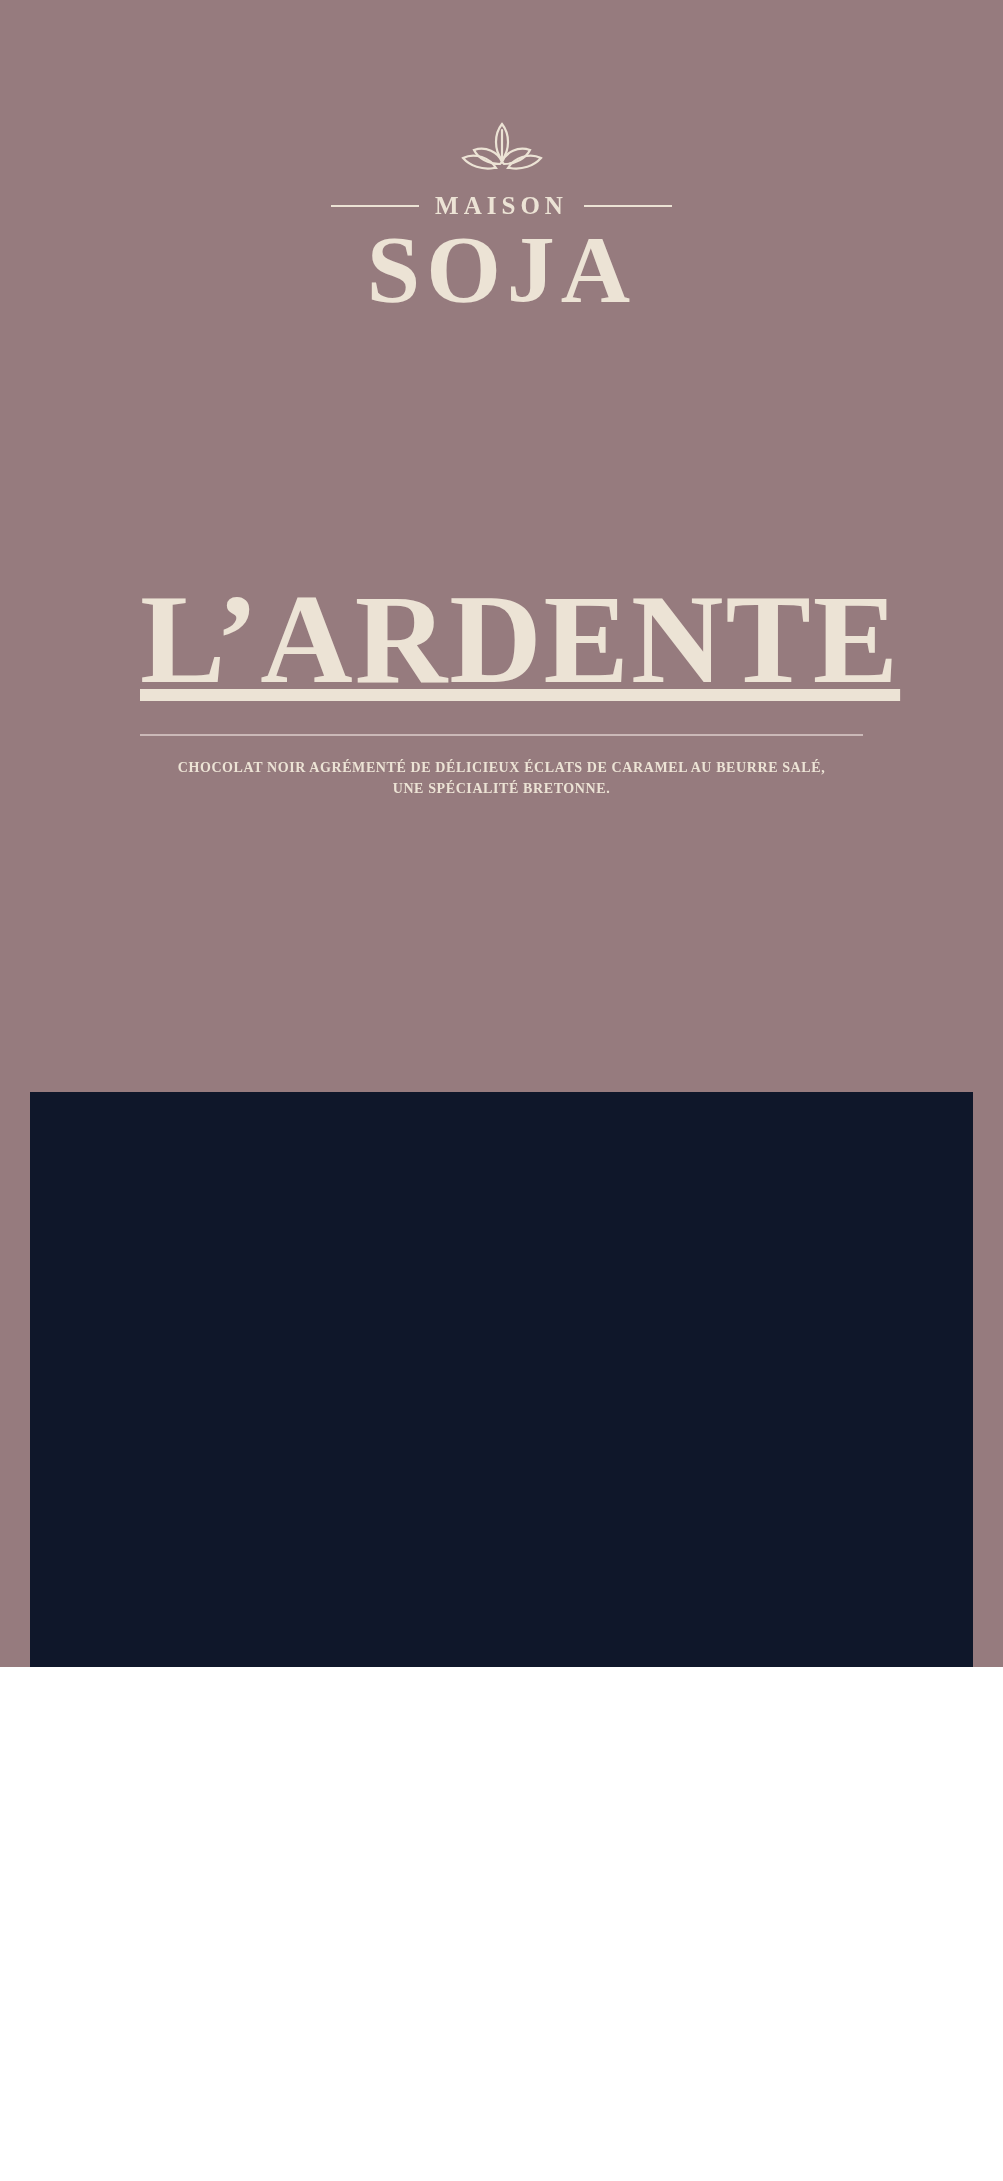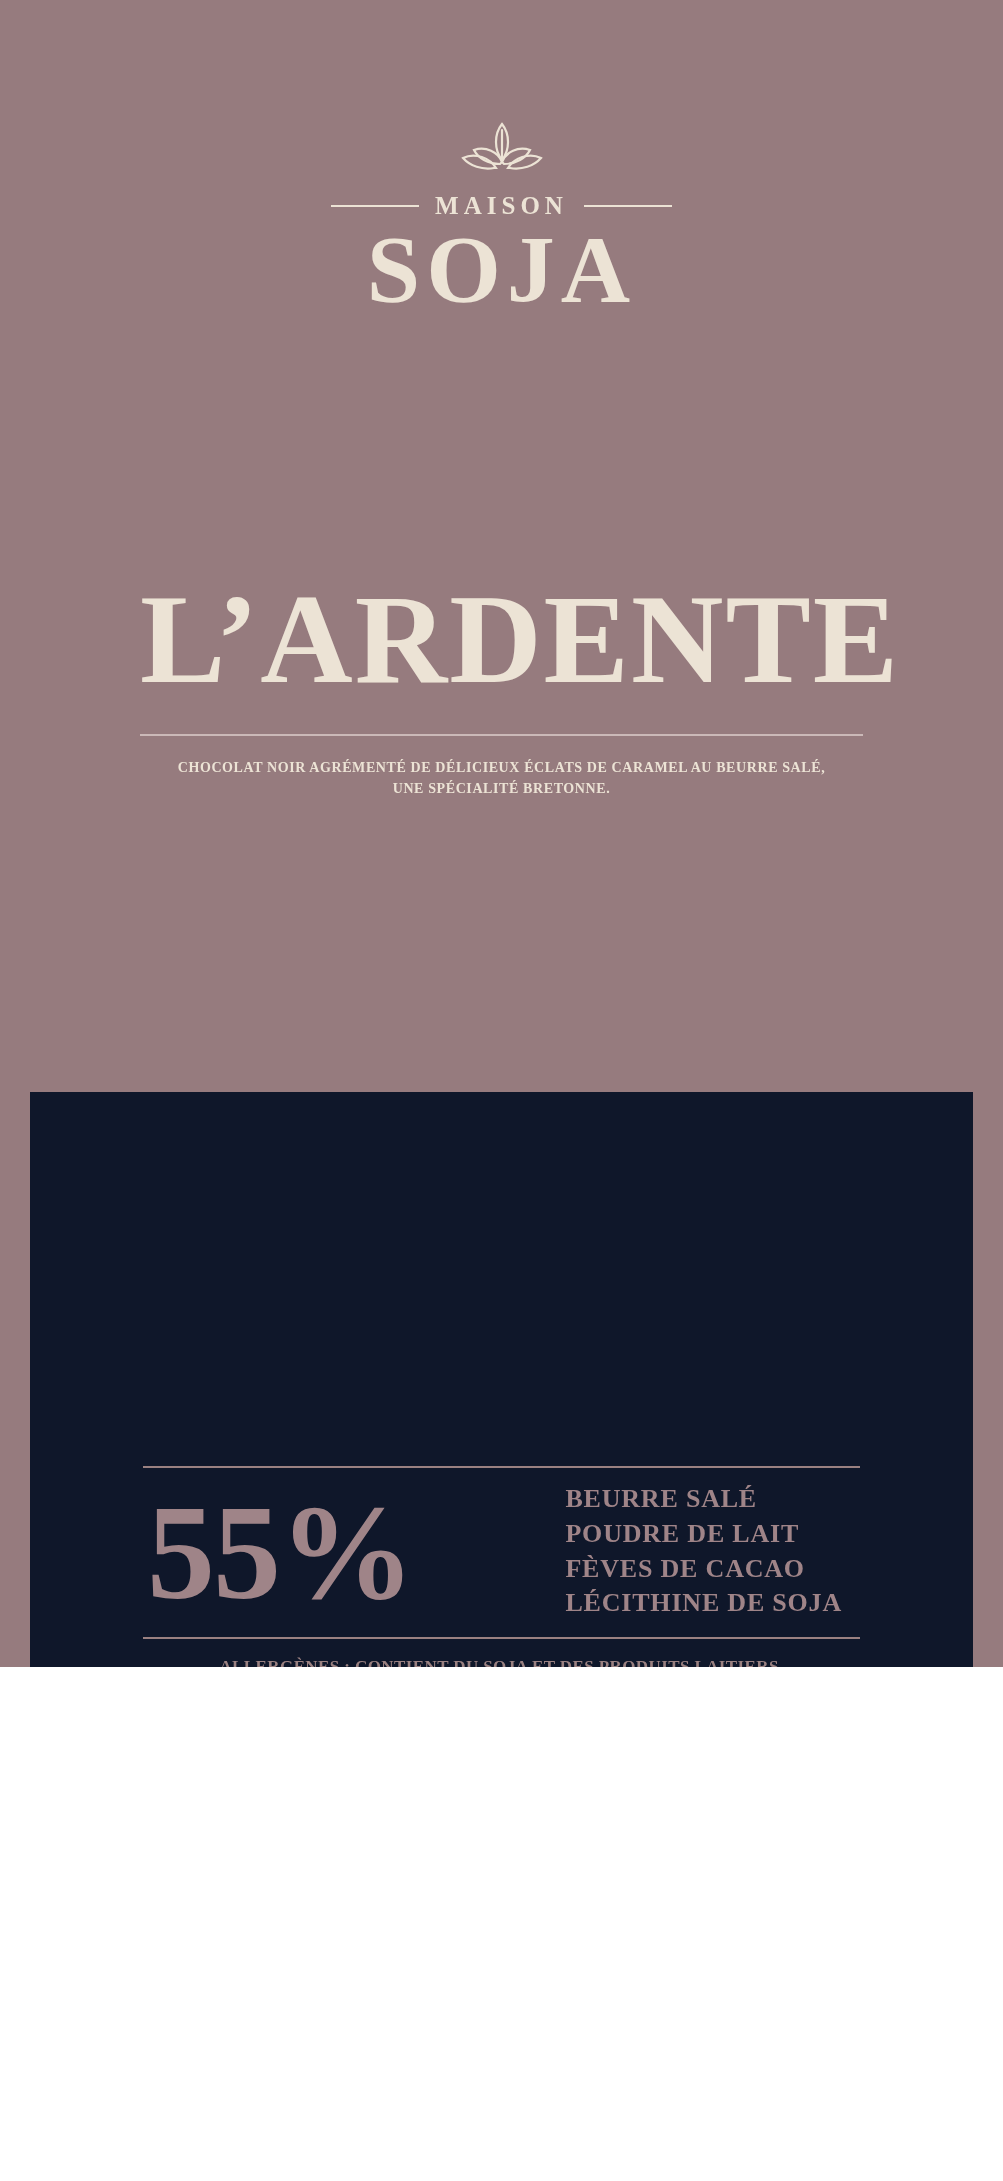--- a/index.html
+++ b/index.html
@@ -89,20 +89,21 @@
     text-align: center;
   }
   .product-name {
     font-family: "Liberation Serif", serif;
     font-weight: 700;
     font-size: 128px;
     line-height: 1.05;
     letter-spacing: 2px;
     color: #ece3d5;
     margin: 0;
+    text-decoration: underline;
   }
   .hair-rule-light {
     width: 100%;
     height: 2px;
     background: #cbb9b8;
     margin: 28px 0 22px 0;
   }
   .product-desc {
     font-family: "Liberation Serif", serif;
     font-weight: 700;
@@ -203,31 +204,16 @@
     </div>
     <div class="akao-word">SOJA</div>
   </div>
 
   <div class="product-block">
     <h1 class="product-name">L’ARDENTE</h1>
     <div class="hair-rule-light"></div>
     <p class="product-desc">CHOCOLAT NOIR AGRÉMENTÉ DE DÉLICIEUX ÉCLATS DE CARAMEL AU BEURRE SALÉ, UNE SPÉCIALITÉ BRETONNE.</p>
   </div>
 
-  <div class="facts">
-    <div class="rule-dark"></div>
-    <div class="facts-row">
-      <div class="percent">55%</div>
-      <div class="ingredients">
-        <div class="ingredient">BEURRE SALÉ</div>
-        <div class="ingredient">POUDRE DE LAIT</div>
-        <div class="ingredient">FÈVES DE CACAO</div>
-        <div class="ingredient">LÉCITHINE DE SOJA</div>
-      </div>
-    </div>
-    <div class="rule-dark"></div>
-    <div class="allergens">ALLERGÈNES : CONTIENT DU SOJA ET DES PRODUITS LAITIERS.</div>
-    <div class="rule-dark"></div>
-  </div>
 
   <div class="weight">100 G</div>
 
 </div>
 
 </body></html>

